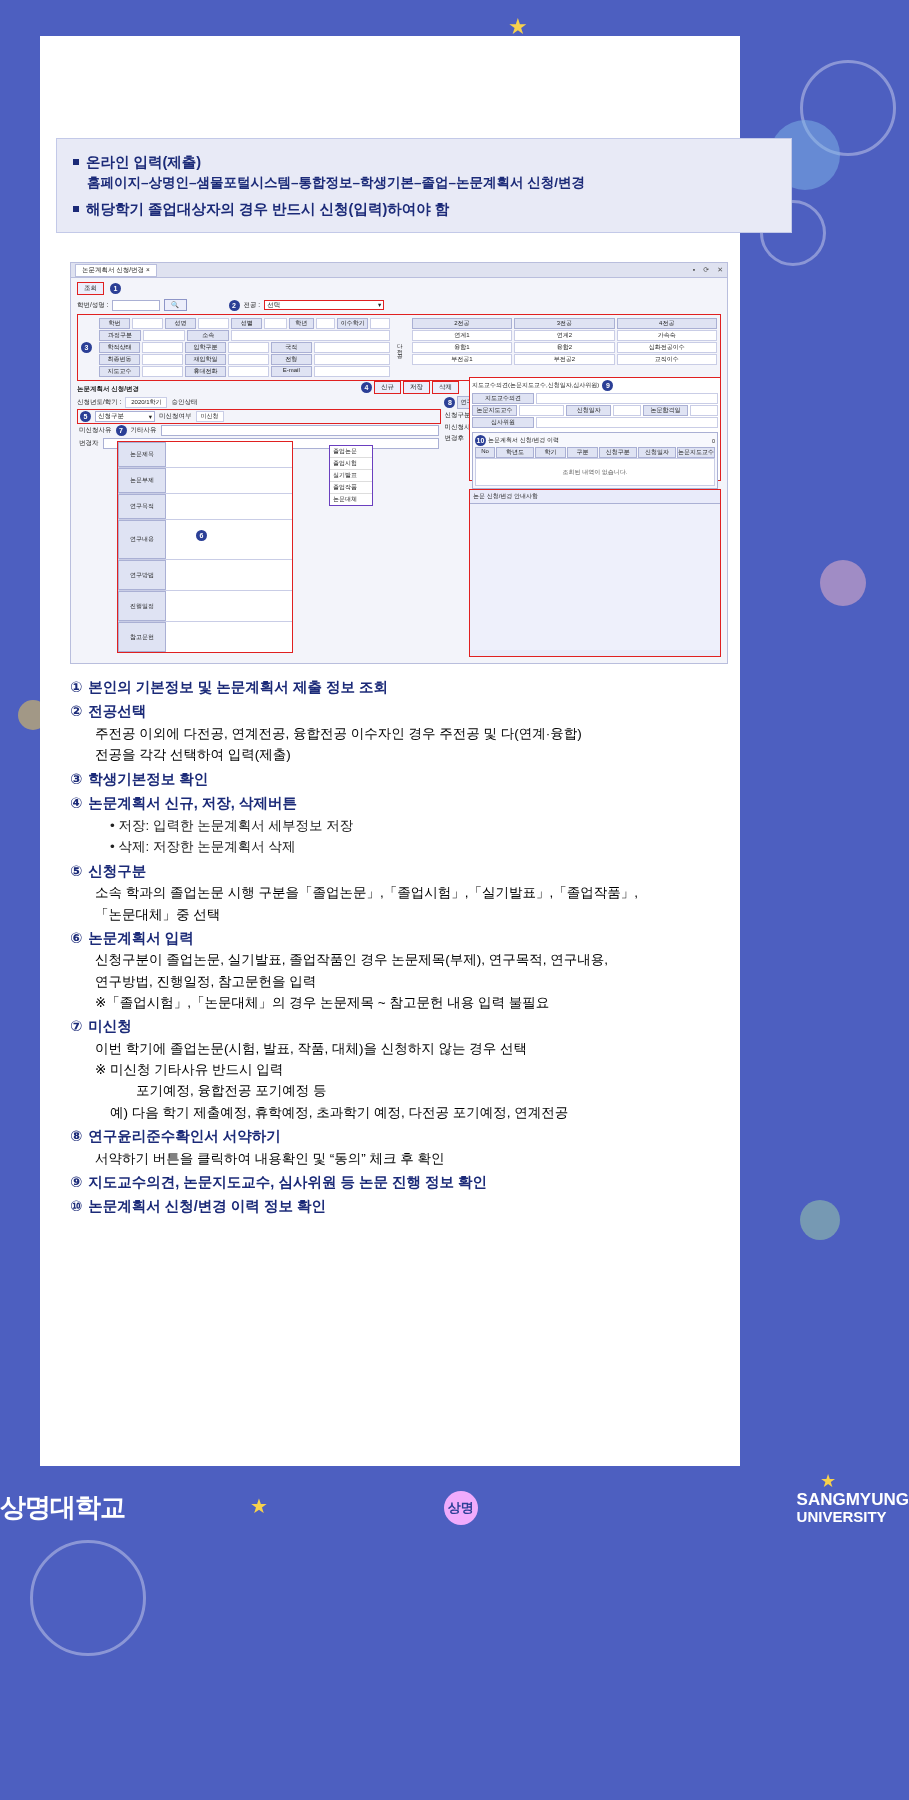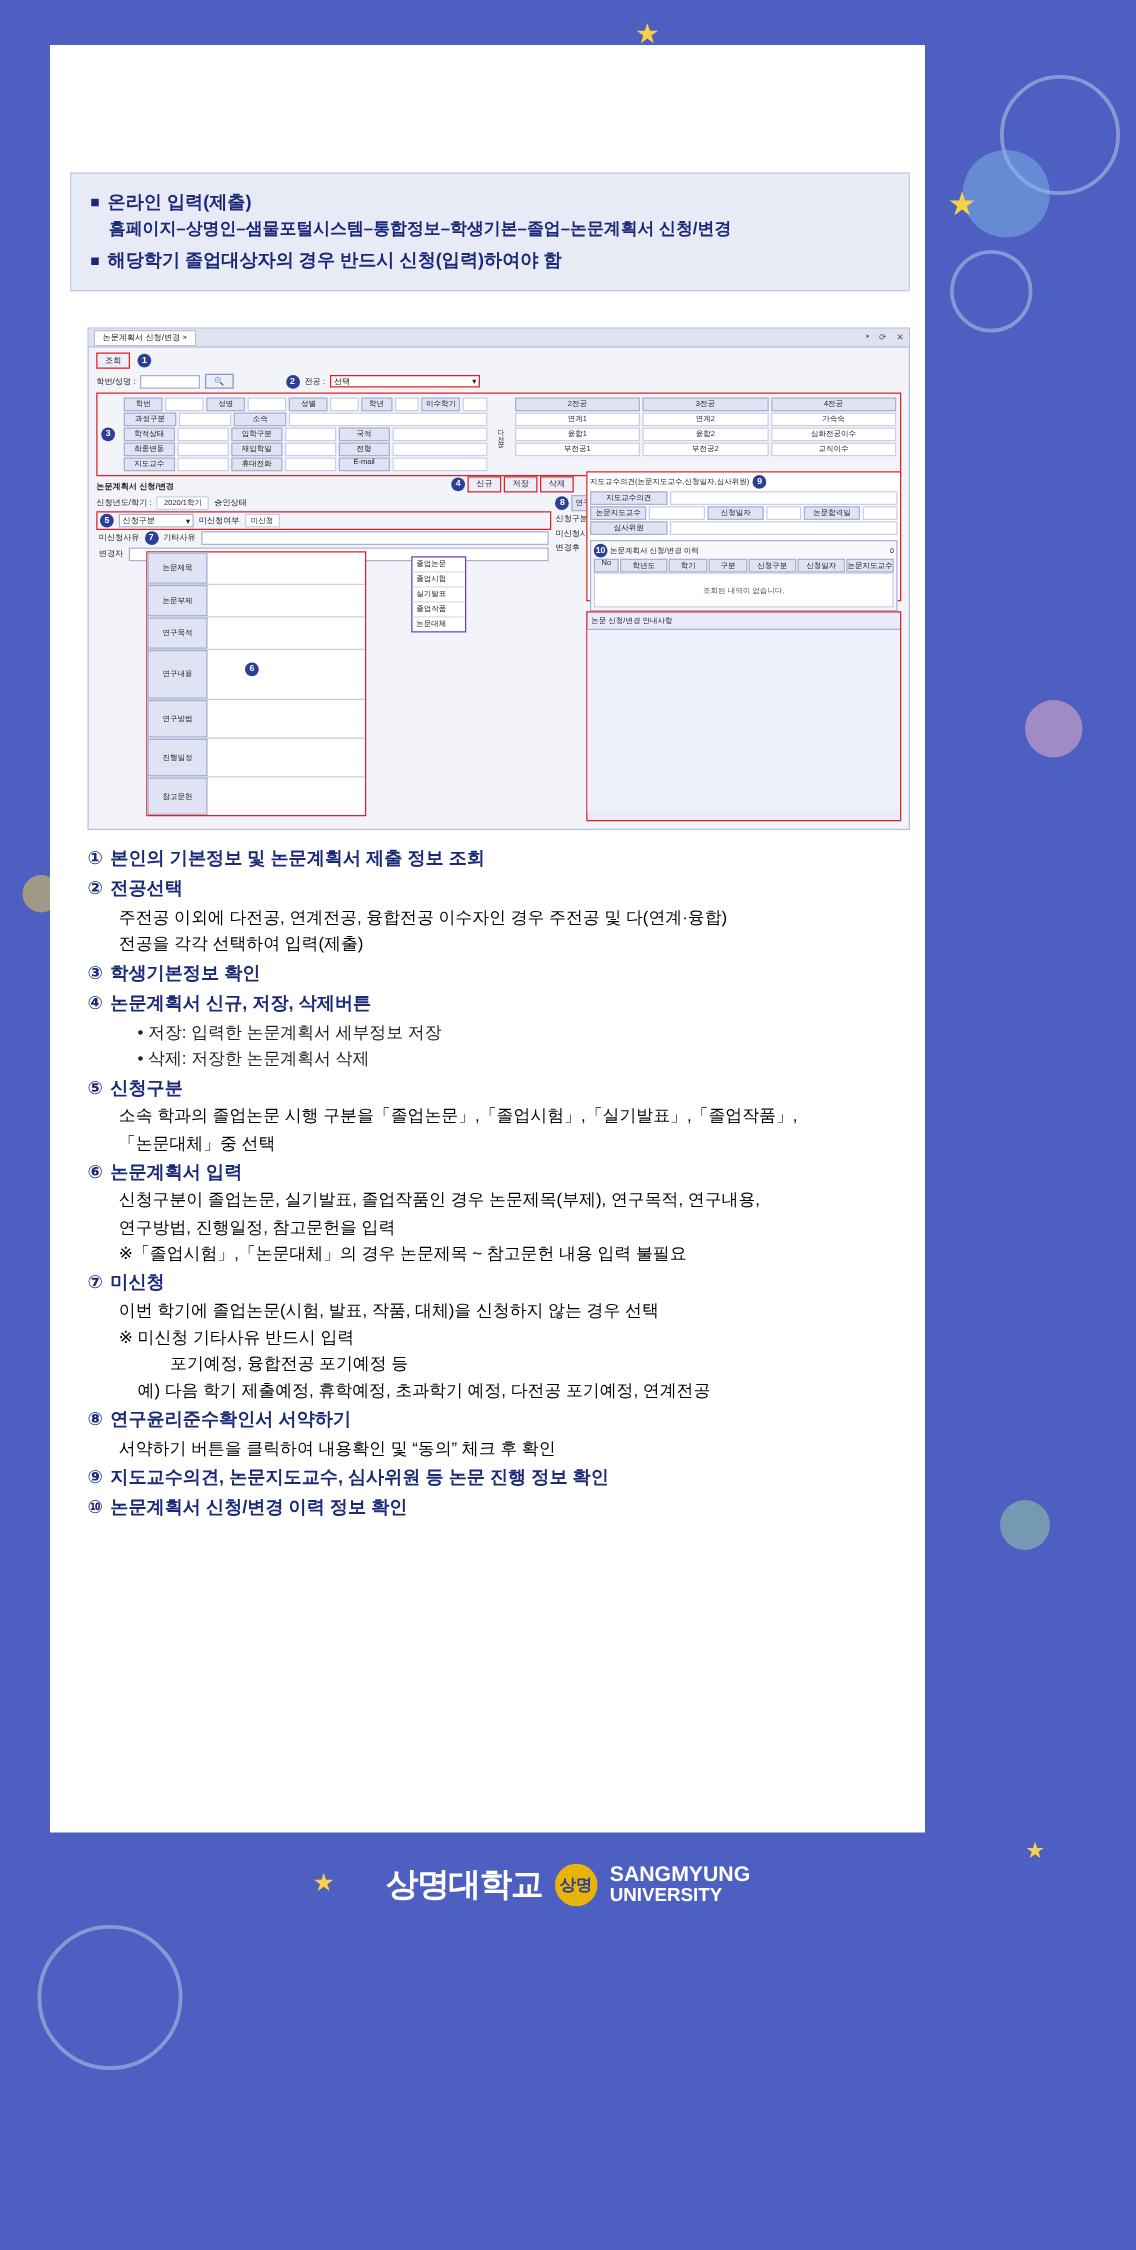--- a/index.html
+++ b/index.html
@@ -18,21 +18,21 @@
   .sheet{
     position:absolute;left:40px;top:36px;width:700px;height:1430px;
     background:#ffffff;
   }
   
   .title-wrap{position:absolute;left:40px;top:56px;display:flex;align-items:center;gap:14px;}
   .title-bar{width:9px;height:48px;background:#23378f;}
   .title-text{font-size:34px;font-weight:bold;color:#1b2a78;letter-spacing:-1px;}
   
   .intro{
-    position:absolute;left:56px;top:138px;width:672px;
+    position:absolute;left:56px;top:138px;width:736px;
     background:#e8eaf6;border:1px solid #c3c9e8;padding:12px 16px;box-sizing:border-box;
   }
   .intro-line{display:flex;gap:7px;font-size:14.5px;color:#1b2a78;font-weight:bold;line-height:1.55;}
   .sq{display:inline-block;width:6px;height:6px;background:#1b2a78;margin-top:8px;flex:none;}
   .intro-sub{font-size:13.5px;color:#1b2a78;font-weight:bold;padding-left:14px;line-height:1.5;}
   
   .shot{
     position:absolute;left:70px;top:262px;width:658px;height:402px;
     background:#f3f4fa;border:1px solid #b9bedd;box-sizing:border-box;font-size:7px;color:#222;
   }
@@ -54,23 +54,23 @@
   .cell{border:1px solid #c9cde6;background:#fff;font-size:6px;}
   
   .notes{position:absolute;left:70px;top:676px;width:660px;}
   .note{margin-bottom:2px;}
   .note-head{display:flex;gap:6px;font-size:14.5px;font-weight:bold;color:#1b2a78;line-height:1.55;}
   .note-num{flex:none;}
   .note-body{font-size:13.5px;color:#000000;line-height:1.58;padding-left:25px;}
   .note-body.indent2{padding-left:40px;}
   .bullet{padding-left:40px;font-size:13.5px;line-height:1.6;color:#222;}
   
-  .footer{position:absolute;left:0;right:0;top:1490px;display:flex;justify-content:center;align-items:center;gap:10px;}
+  .footer{position:absolute;left:0;right:0;top:1490px;display:flex;justify-content:space-between;align-items:center;gap:10px;}
   .f-ko{font-size:26px;font-weight:bold;color:#ffffff;letter-spacing:-1px;}
-  .f-mark{width:34px;height:34px;border-radius:50%;background:#eab308;display:flex;align-items:center;justify-content:center;color:#2b3f96;font-weight:bold;font-size:13px;}
+  .f-mark{width:34px;height:34px;border-radius:50%;background:#f0abfc;display:flex;align-items:center;justify-content:center;color:#2b3f96;font-weight:bold;font-size:13px;}
   .f-en{line-height:1.05;color:#fff;font-weight:bold;font-size:17px;}
   .f-en small{display:block;font-size:15px;font-weight:bold;}
 </style>
 </head>
 <body>
 
 <div class="bg-deco">
   <div class="ring" style="left:800px;top:60px;width:90px;height:90px;"></div>
   <div class="ring" style="left:760px;top:200px;width:60px;height:60px;"></div>
   <div class="ring" style="left:30px;top:1540px;width:110px;height:110px;"></div>

